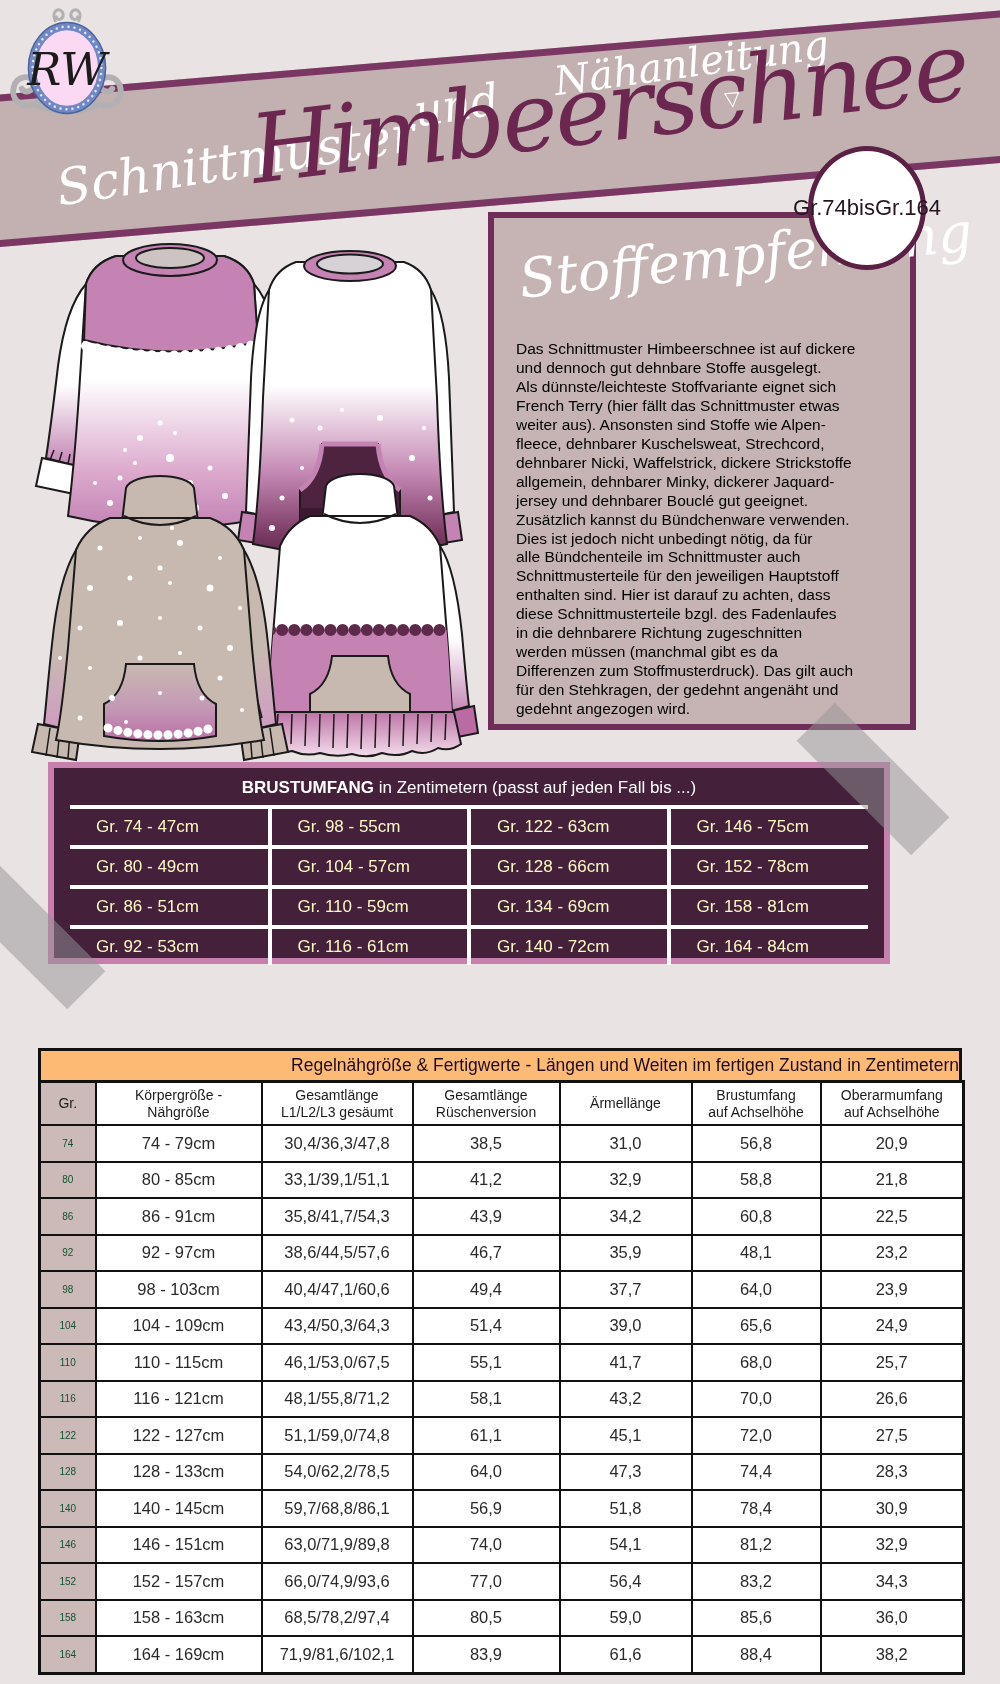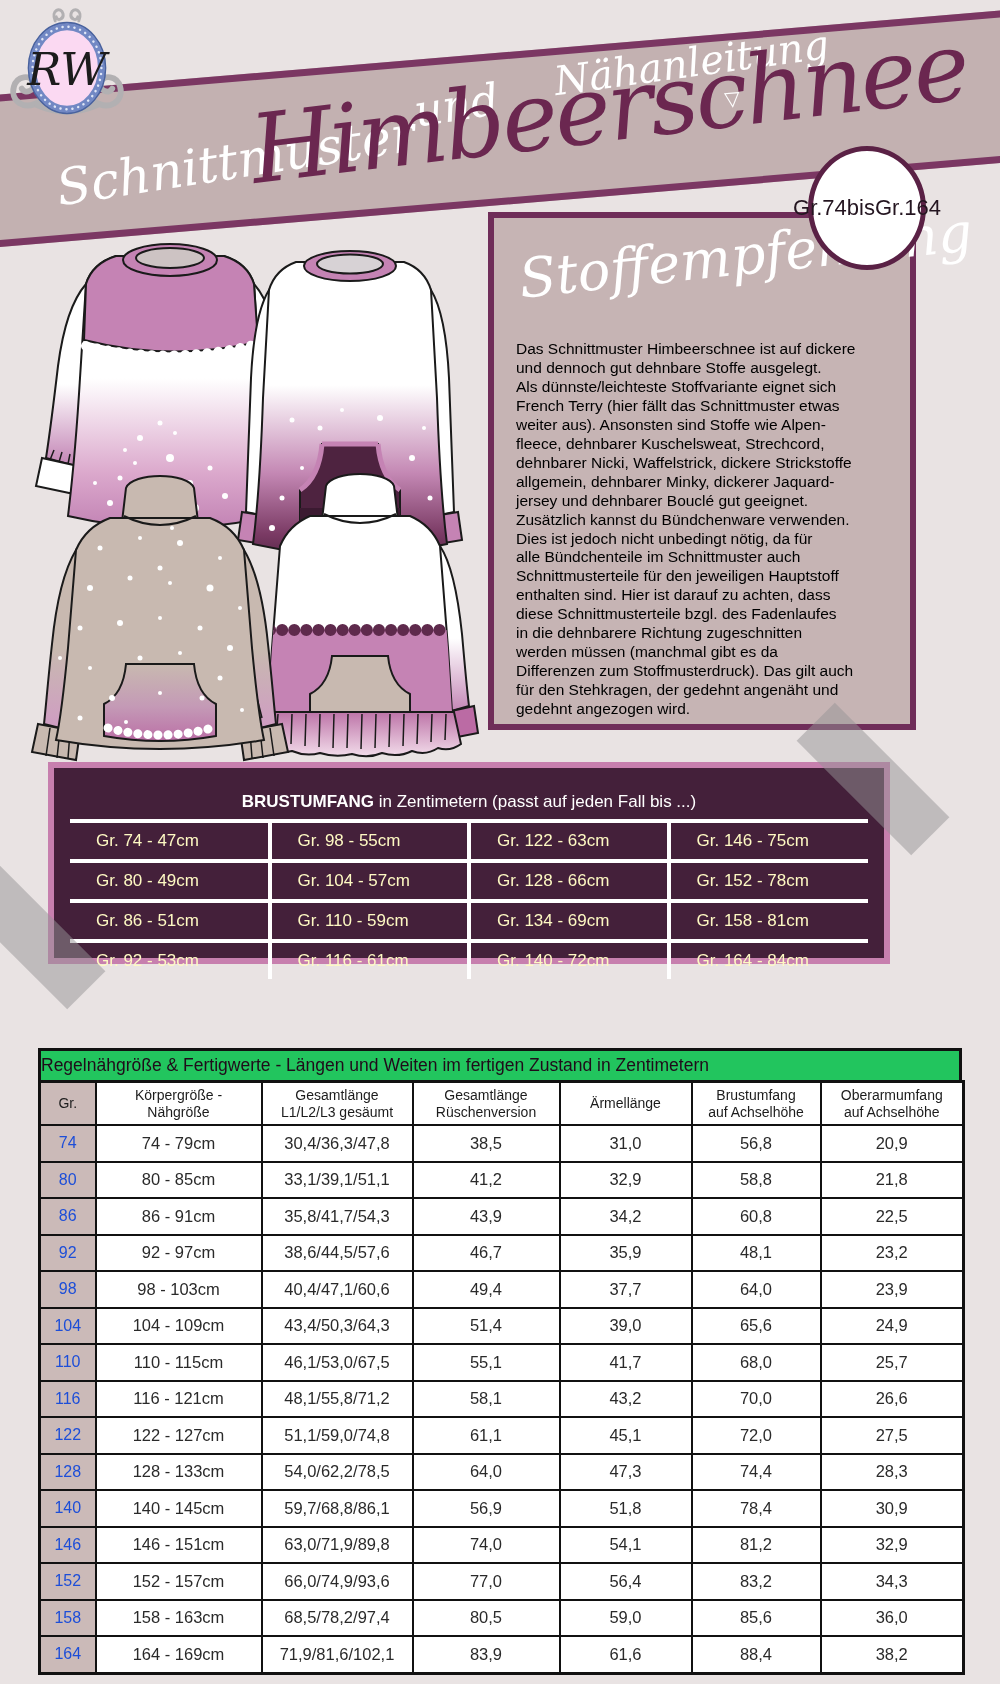--- a/index.html
+++ b/index.html
@@ -31,39 +31,39 @@
                   transform:rotate(-6deg);white-space:nowrap;}
   .fabric-body{position:absolute;left:22px;top:122px;width:384px;font-size:15.5px;line-height:18.95px;
                color:#000000;white-space:pre-line;}
   
   .tape{position:absolute;width:162px;height:54px;background:rgba(150,147,150,0.5);
         transform:rotate(45deg);z-index:7;}
   .tape-1{left:792px;top:752px;}
   .tape-2{left:-52px;top:906px;}
   
   .chest-card{position:absolute;left:48px;top:762px;width:842px;height:202px;box-sizing:border-box;
-              background:#44203a;border:6px solid #c77fae;padding:19px 16px 8px;z-index:5;}
+              background:#44203a;border:6px solid #c77fae;padding:5px 16px 8px;z-index:5;}
   .chest-title{color:#fff;text-align:center;font-size:17px;padding:5px 0 7px;}
   .chest-title b{font-weight:bold;}
   table.chest{width:100%;border-collapse:collapse;table-layout:fixed;}
   .chest td{color:#fef9c3;font-size:17px;padding:8px 0 8px 26px;border-top:4px solid #fff;
             border-left:4px solid #fff;white-space:nowrap;}
   .chest td:first-child{border-left:none;}
   
   .measure-wrap{position:absolute;left:38px;top:1048px;width:924px;z-index:3;}
-  .m-title{background:#22c55e;border:3px solid #111;color:#200b1a;text-align:left;
+  .m-title{background:#fdba74;border:3px solid #111;color:#200b1a;text-align:right;
            font-size:17.5px;padding:4px 0;}
   table.measure{border-collapse:collapse;table-layout:fixed;width:924px;background:#fff;
                 margin-top:-3px;border:3px solid #111;}
   .measure th,.measure td{border:2px solid #111;text-align:center;overflow:hidden;}
   .measure th{font-size:14px;font-weight:normal;line-height:1.18;white-space:pre-line;
               padding:4px 1px;color:#1c1c1c;}
   .measure td{font-size:16.5px;height:32.5px;color:#2a2a2a;white-space:nowrap;}
   .measure th:first-child,.measure td:first-child{background:#cbbab8;}
-  .measure td:first-child{font-size:16px;color:#1d4ed8;}
+  .measure td:first-child{font-size:10px;color:#14532d;}
 </style>
 </head>
 <body>
 
 <div class="page">
 
   <div class="banner">
     <span class="script scr-1">Schnittmuster</span>
     <span class="script scr-2">und</span>
     <span class="script scr-3">Nähanleitung</span>

